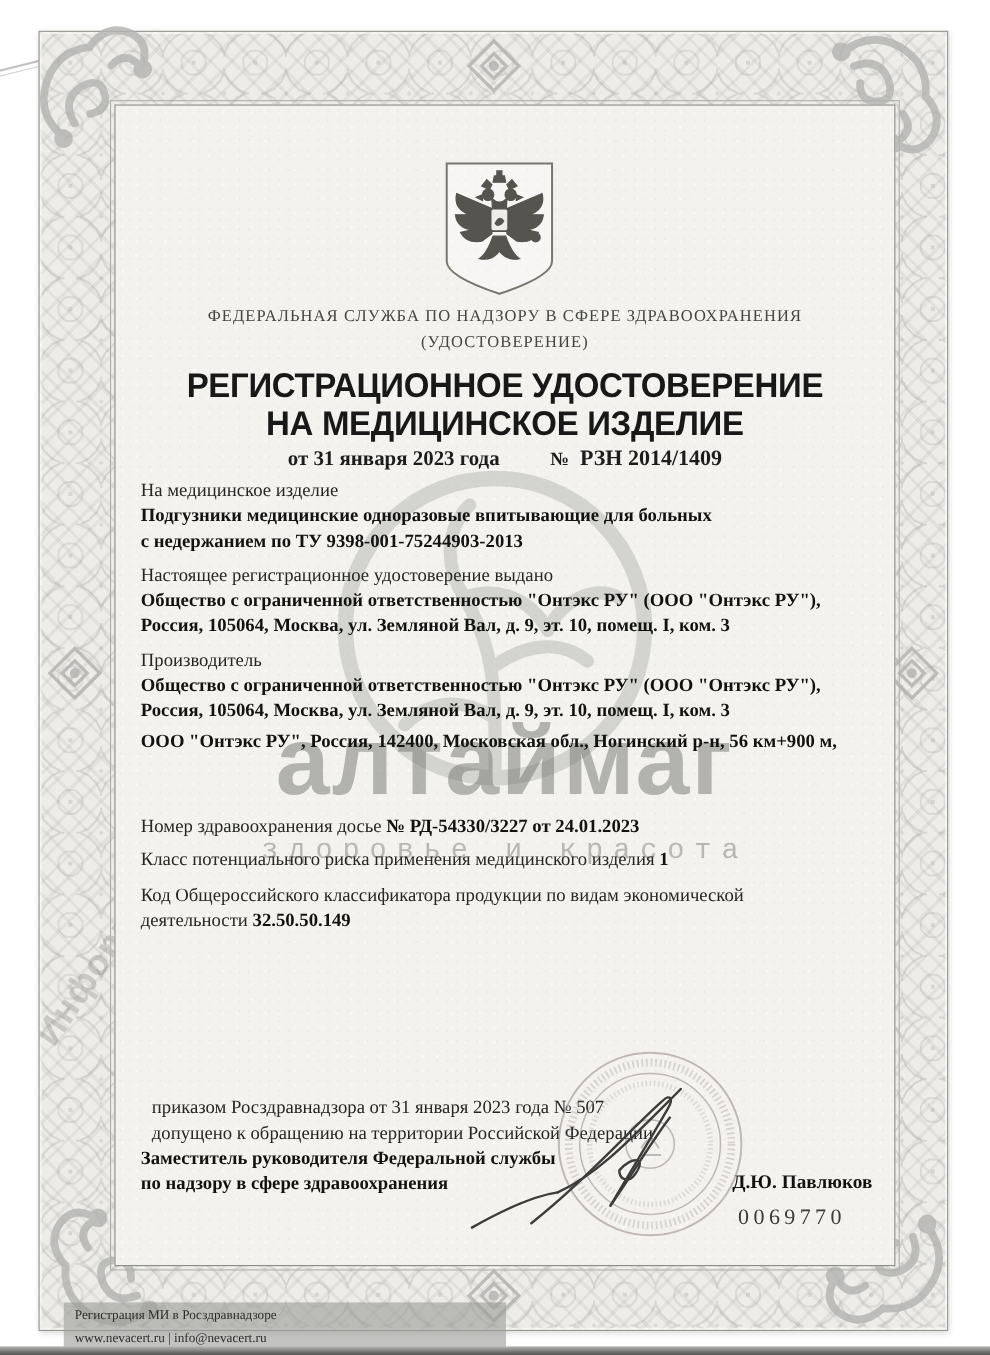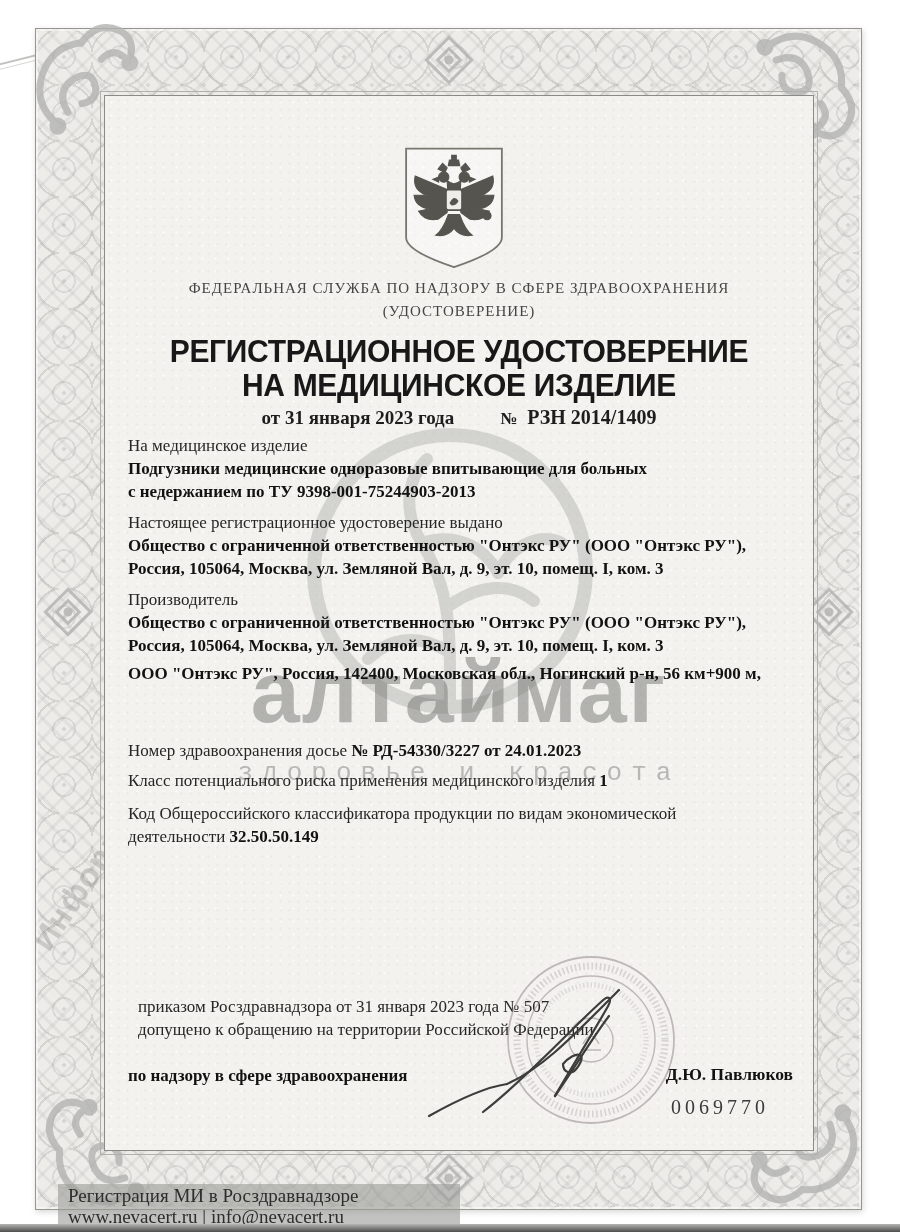--- a/index.html
+++ b/index.html
@@ -86,21 +86,21 @@
   .wm-tagline{position:absolute;top:662px;left:0;width:100%;text-align:center;
     font-family:Liberation Mono, monospace;font-size:26px;letter-spacing:9px;
     color:rgba(135,135,133,.55);}
   
   .seal{position:absolute;left:398px;top:856px;width:176px;height:176px;opacity:.55;}
   .signature{position:absolute;left:318px;top:876px;width:250px;height:156px;}
   
   .badge{
     position:absolute;left:58px;top:1184px;width:402px;height:44px;
     background:rgba(156,156,154,.62);color:#2d2d2b;
-    padding:1px 10px;box-sizing:border-box;font-size:19px;line-height:21px;white-space:nowrap;
+    padding:1px 10px;box-sizing:border-box;font-size:12px;line-height:21px;white-space:nowrap;
   }
 </style>
 </head>
 <body>
 
 <div class="scan-line-tl"></div>
 <div class="scan-line-tl2"></div>
 
 <div class="cert">
 
@@ -240,20 +240,21 @@
       <span class="val">1</span>
     </div>
     <div class="fld" style="top:706px">
       <div class="lbl">Код Общероссийского классификатора продукции по видам экономической</div>
       <div><span class="lbl">деятельности</span>
            <span class="val">32.50.50.149</span></div>
     </div>
 
     <div class="order-line" style="top:901px">приказом Росздравнадзора от 31 января 2023 года № 507</div>
     <div class="order-line" style="top:924px">допущено к обращению на территории Российской Федерации.</div>
+    <div class="pos-line" style="top:947px">Заместитель руководителя Федеральной службы</div>
     <div class="pos-line" style="top:970px">по надзору в сфере здравоохранения</div>
     <div class="signer">Д.Ю. Павлюков</div>
     <div class="serial">0069770</div>
 
     <div class="seal">
       <svg viewBox="0 0 176 176" fill="none" stroke="#97888e">
         <circle cx="88" cy="88" r="83" stroke-width="1.8"></circle>
         <circle cx="88" cy="88" r="64" stroke-width="1.4"></circle>
         <circle cx="88" cy="88" r="74" stroke-width="7" stroke-dasharray="1.6 2.6" opacity=".55"></circle>
         <circle cx="88" cy="88" r="55" stroke-width="5" stroke-dasharray="1.4 2.4" opacity=".45"></circle>

